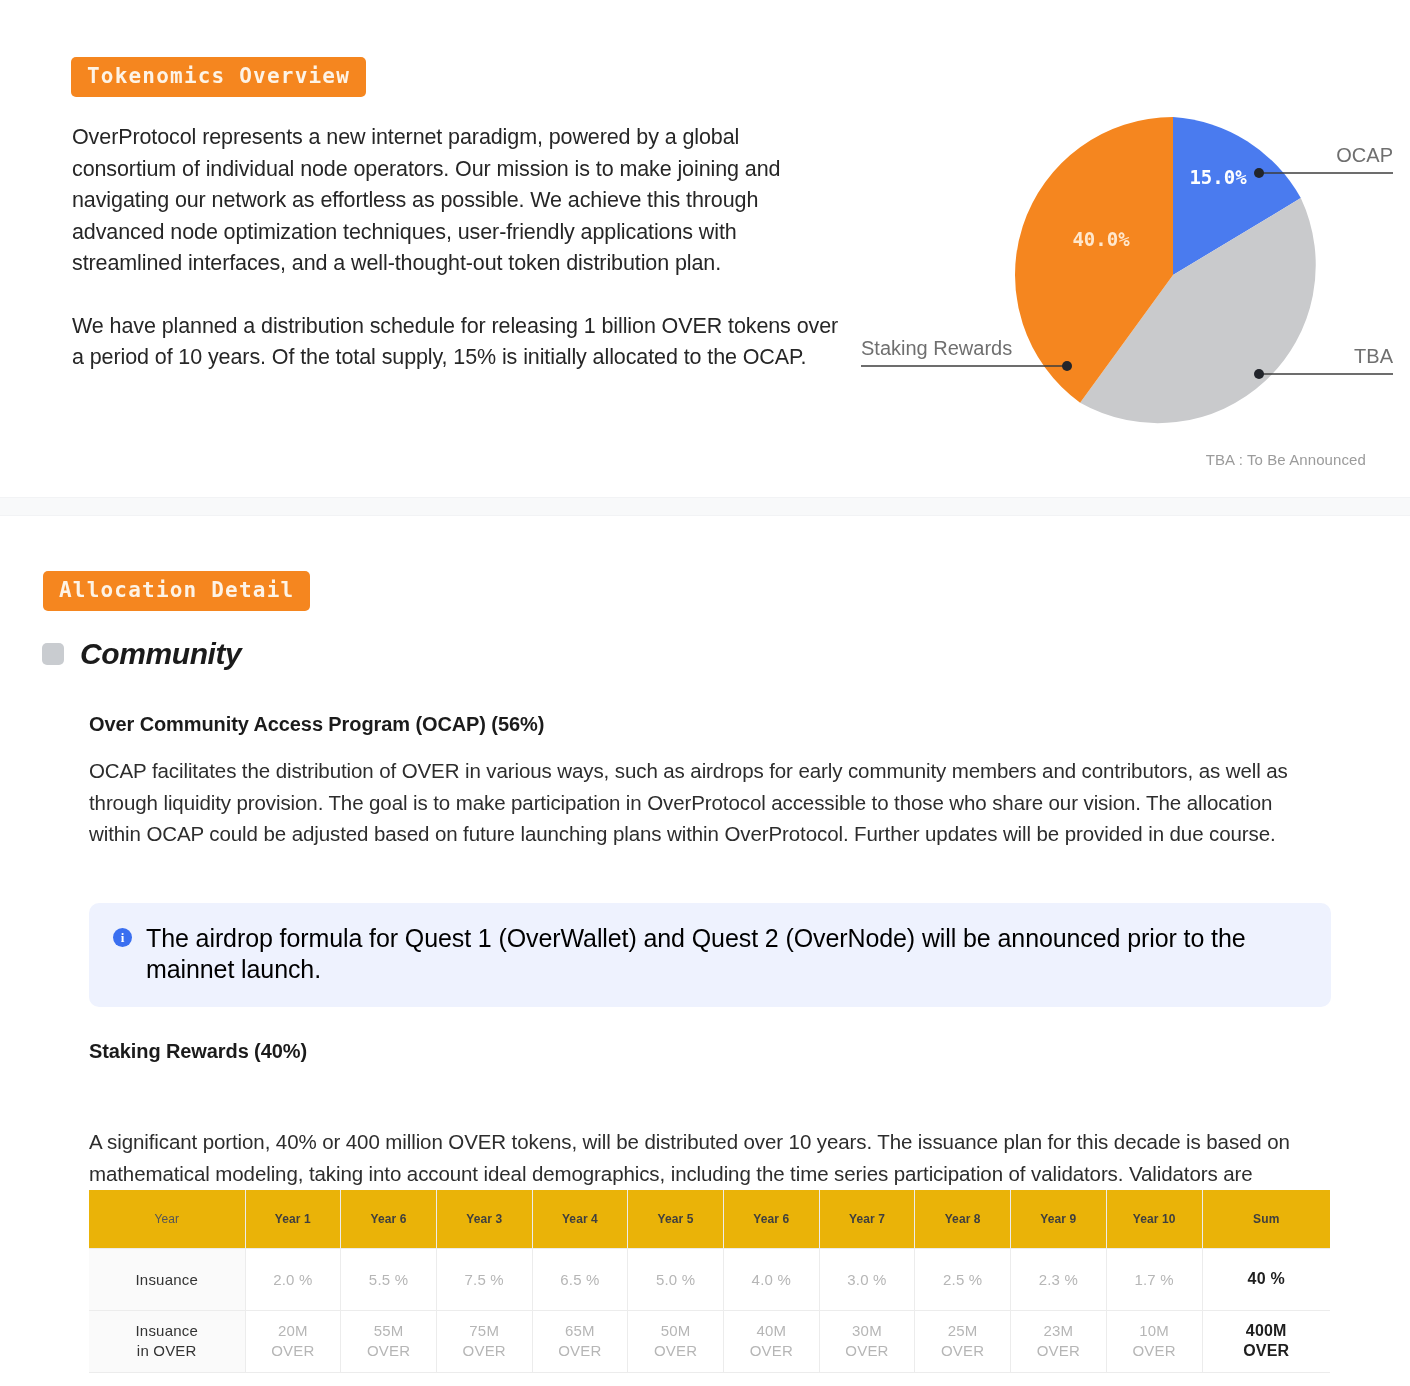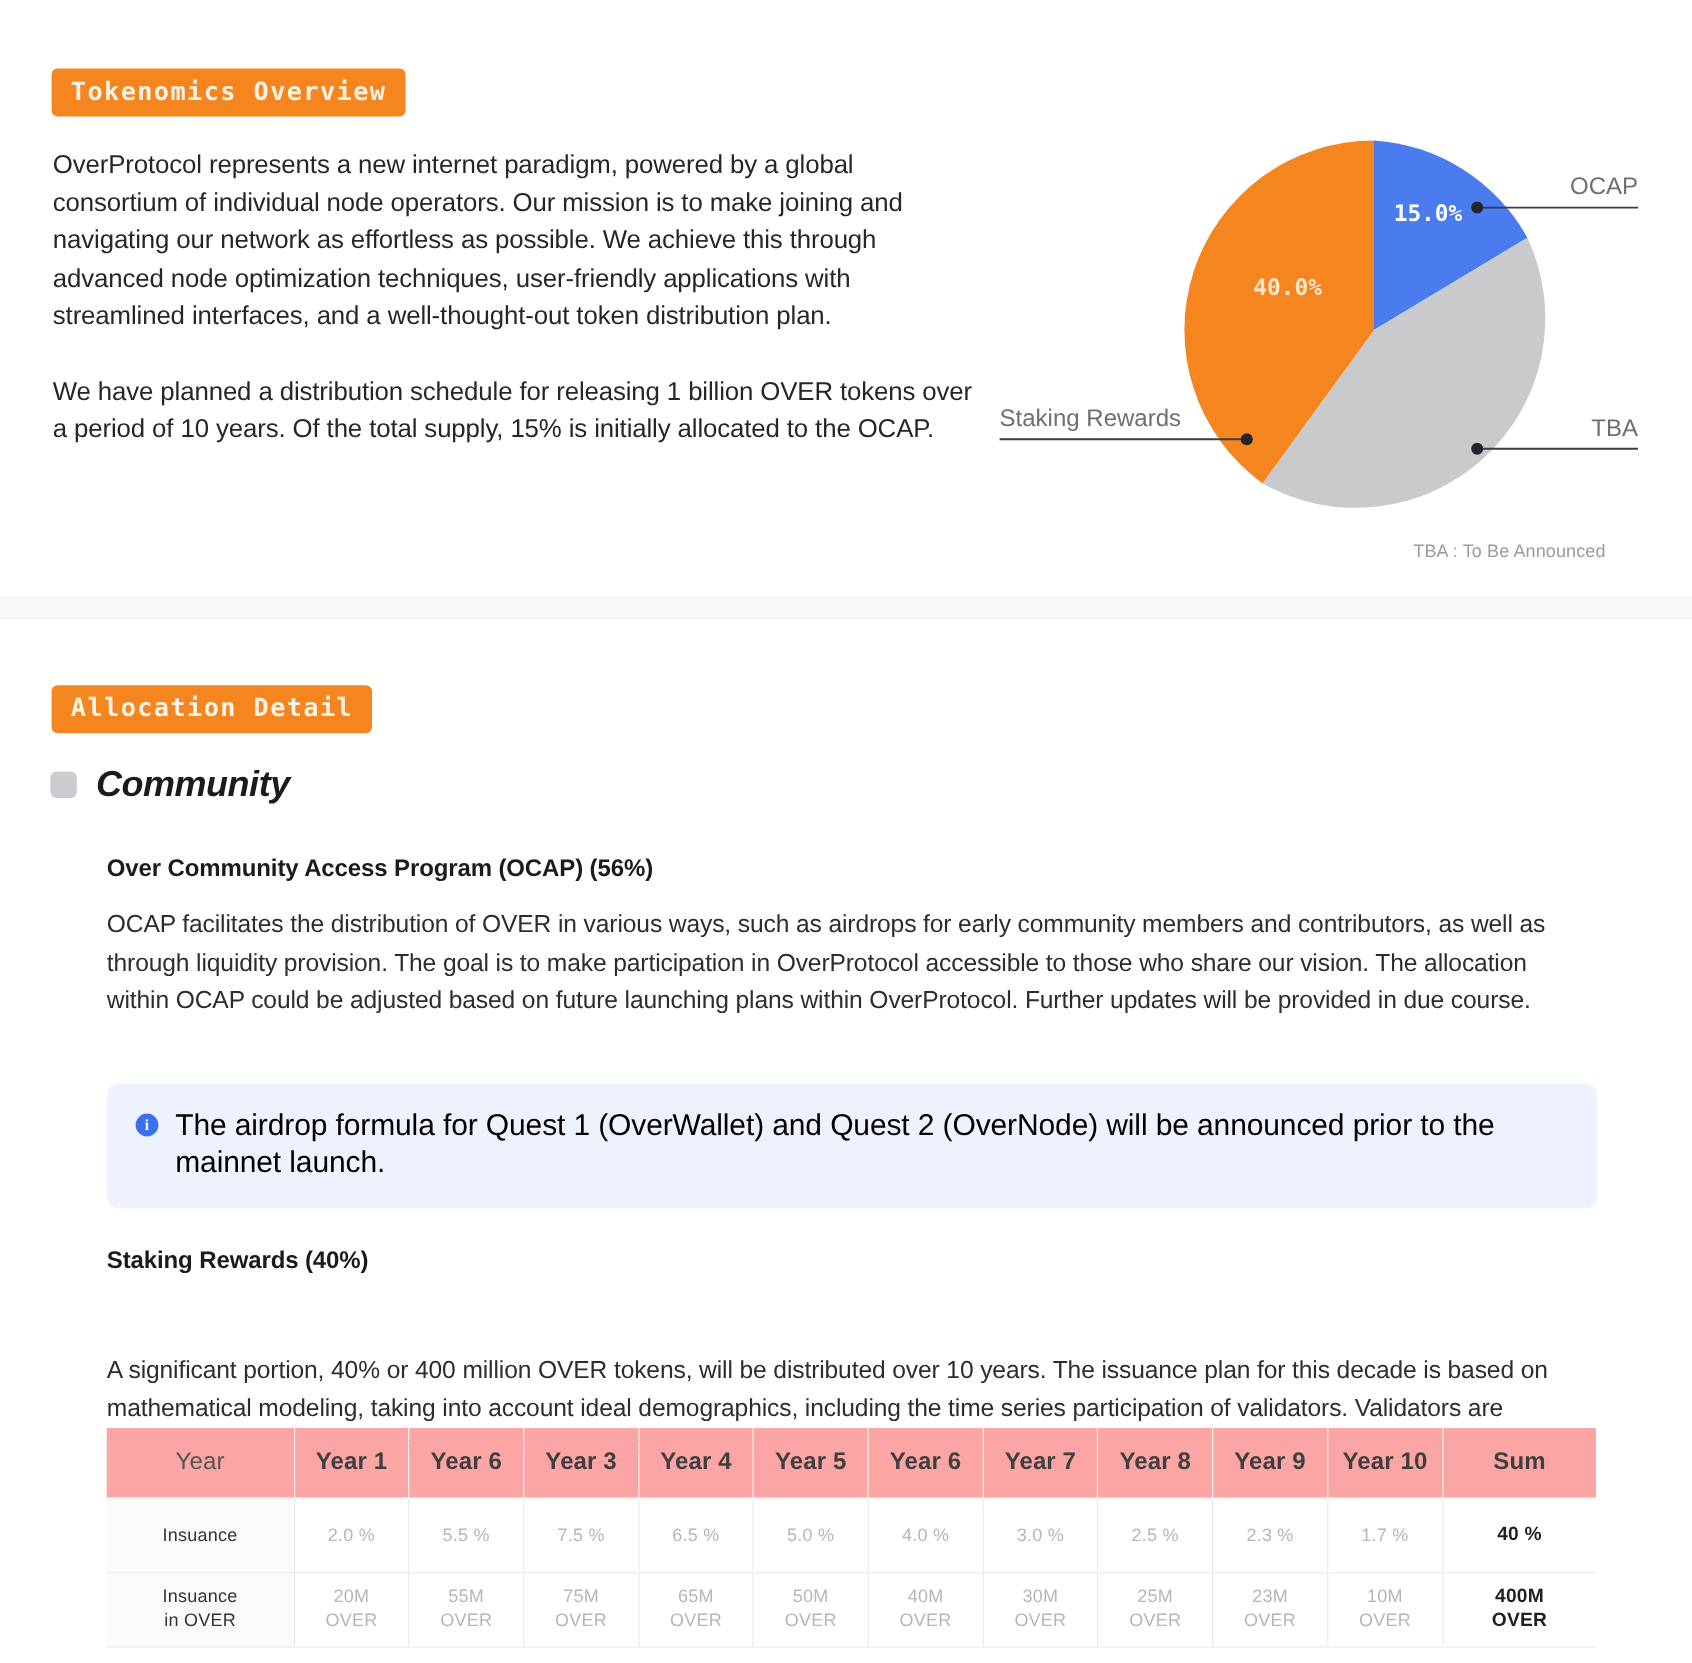--- a/index.html
+++ b/index.html
@@ -3,21 +3,21 @@
 <meta charset="utf-8">
 <style>
   * { box-sizing: border-box; margin: 0; padding: 0; }
   html, body {
     width: 1410px;
     height: 1386px;
     background: #ffffff;
     font-family: "Liberation Sans", sans-serif;
     overflow: hidden;
   }
-  .page { position: relative; width: 1410px; height: 1386px; background: #fff; }
+  .page { position: relative; width: 1410px; height: 1386px; background: #fff; padding-left: 28px; }
 
   
   .section-one {
     position: relative;
     width: 1410px;
     height: 497px;
     background: #ffffff;
   }
   .badge {
     display: inline-block;
@@ -164,23 +164,23 @@
     border-collapse: collapse;
     table-layout: fixed;
   }
   table.alloc th, table.alloc td {
     border-right: 1px solid #ececec;
     text-align: center;
     vertical-align: middle;
   }
   table.alloc th:last-child, table.alloc td:last-child { border-right: none; }
   table.alloc thead th {
-    background: #fca5a5;
+    background: #eab308;
     height: 58px;
-    font-size: 20px;
+    font-size: 12px;
     font-weight: 700;
     color: #3f3f3f;
     letter-spacing: 0.1px;
     border-bottom: 1px solid #ececec;
   }
   table.alloc thead th.col-year-label {
     font-weight: 400;
     color: #555;
   }
   table.alloc tbody tr { border-bottom: 1px solid #ececec; }

